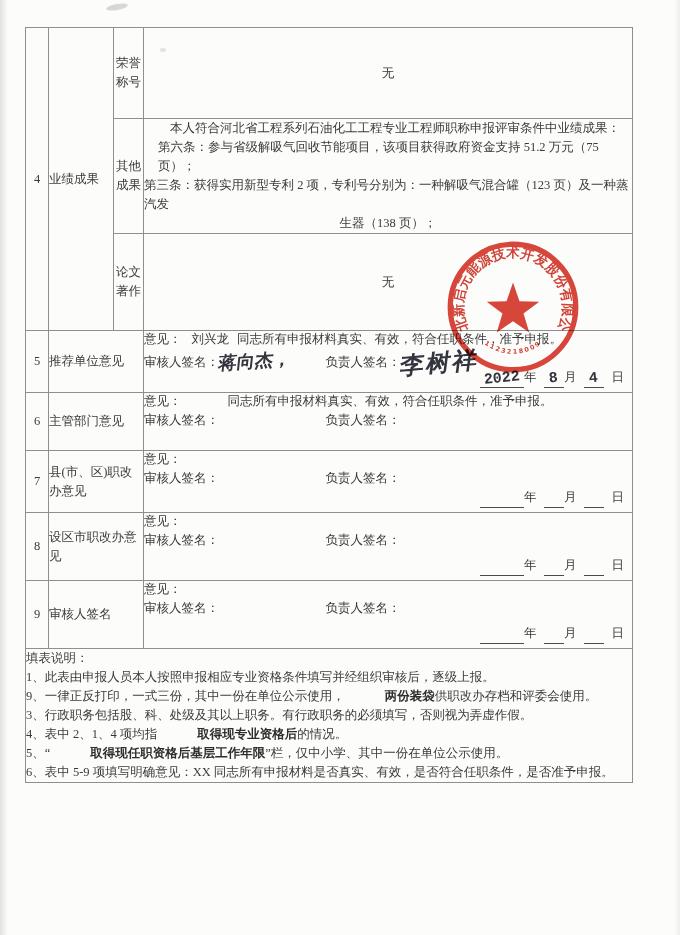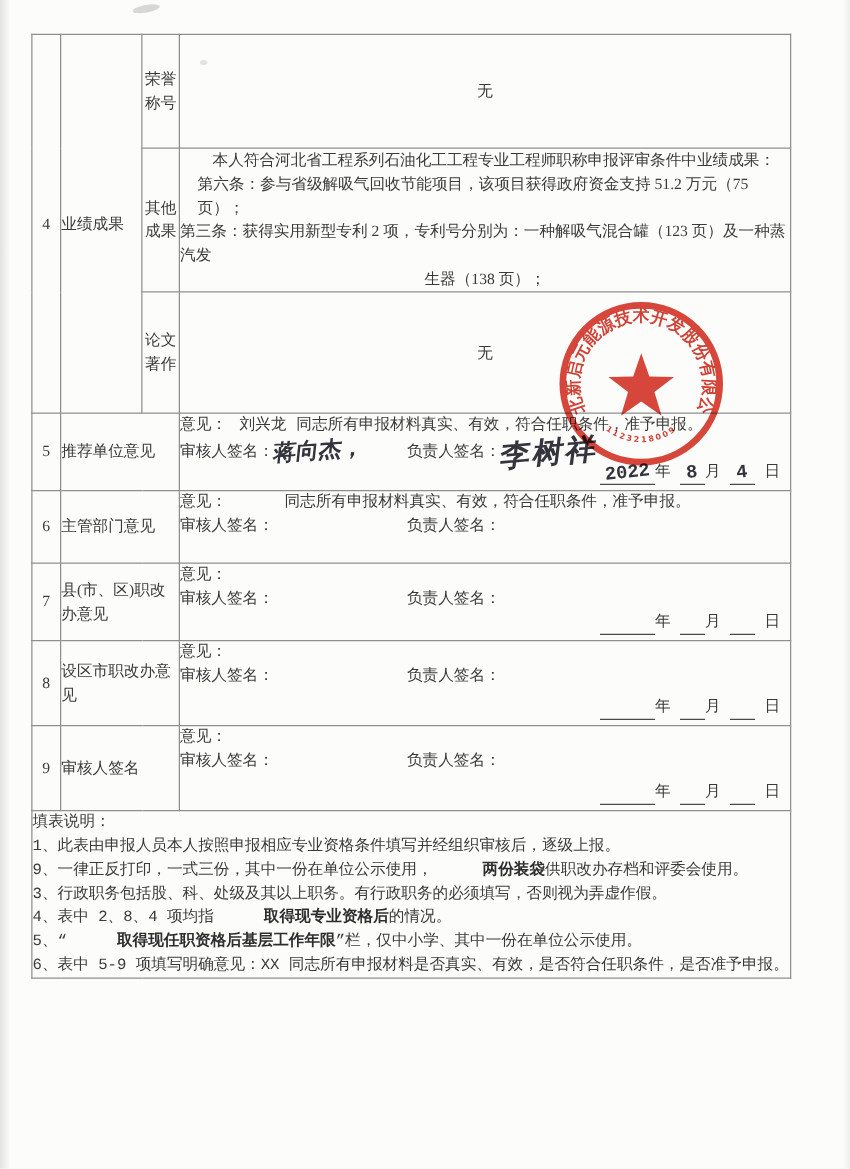--- a/index.html
+++ b/index.html
@@ -70,21 +70,21 @@
       transform:skewX(-8deg) rotate(-3deg);}
   .hw.sig1{font-size:18px;transform:skewX(-10deg) rotate(-4deg) translateY(1px);}
   .hw.sig2{font-size:24px;transform:skewX(-12deg) rotate(-5deg) translateY(5px);letter-spacing:2px;}
   .date-line{position:absolute;right:8px;bottom:4px;white-space:nowrap;font-size:12.5px;}
   .blank{display:inline-block;border-bottom:1px solid #4a4a4a;height:14px;
          text-align:center;vertical-align:bottom;line-height:12px;}
   .blank.y{width:44px;} .blank.md{width:20px;}
   .hw-date{display:inline-block;font-weight:700;color:#34343e;font-size:15px;
            transform:rotate(-6deg);}
 
-  td.notes-cell{vertical-align:top;padding:7px 10px 0 10px;font-size:12.5px;line-height:18.6px;font-family:Liberation Mono, monospace;}
+  td.notes-cell{vertical-align:top;padding:7px 10px 0 10px;font-size:12.5px;line-height:18.6px;}
   .note-item b{font-weight:700;color:#2e2e2e;margin-left:40px;}
 
   .seal{
     position:absolute;left:446px;top:240px;width:134px;height:134px;
     opacity:.92;mix-blend-mode:multiply;pointer-events:none;
   }
 </style>
 </head>
 <body>
 
@@ -205,21 +205,21 @@
         </td>
       </tr>
 
       <tr class="hnotes">
         <td class="notes-cell" colspan="4">
           <div>填表说明：</div>
           <div id="notes-list">
               <div class="note-item"><span>1、此表由申报人员本人按照申报相应专业资格条件填写并经组织审核后，逐级上报。</span></div>
               <div class="note-item"><span>9、一律正反打印，一式三份，其中一份在单位公示使用，</span><b>两份装袋</b><span>供职改办存档和评委会使用。</span></div>
               <div class="note-item"><span>3、行政职务包括股、科、处级及其以上职务。有行政职务的必须填写，否则视为弄虚作假。</span></div>
-              <div class="note-item"><span>4、表中 2、8、4 项均指</span><b>取得现专业资格后</b><span>的情况。</span></div>
+              <div class="note-item"><span>4、表中 2、1、4 项均指</span><b>取得现专业资格后</b><span>的情况。</span></div>
               <div class="note-item"><span>5、“</span><b>取得现任职资格后基层工作年限</b><span>”栏，仅中小学、其中一份在单位公示使用。</span></div>
               <div class="note-item"><span>6、表中 5-9 项填写明确意见：XX 同志所有申报材料是否真实、有效，是否符合任职条件，是否准予申报。</span></div>
             </div>
         </td>
       </tr>
     </tbody>
   </table>
 
   <svg class="seal" viewBox="0 0 126 126">
     <defs>

